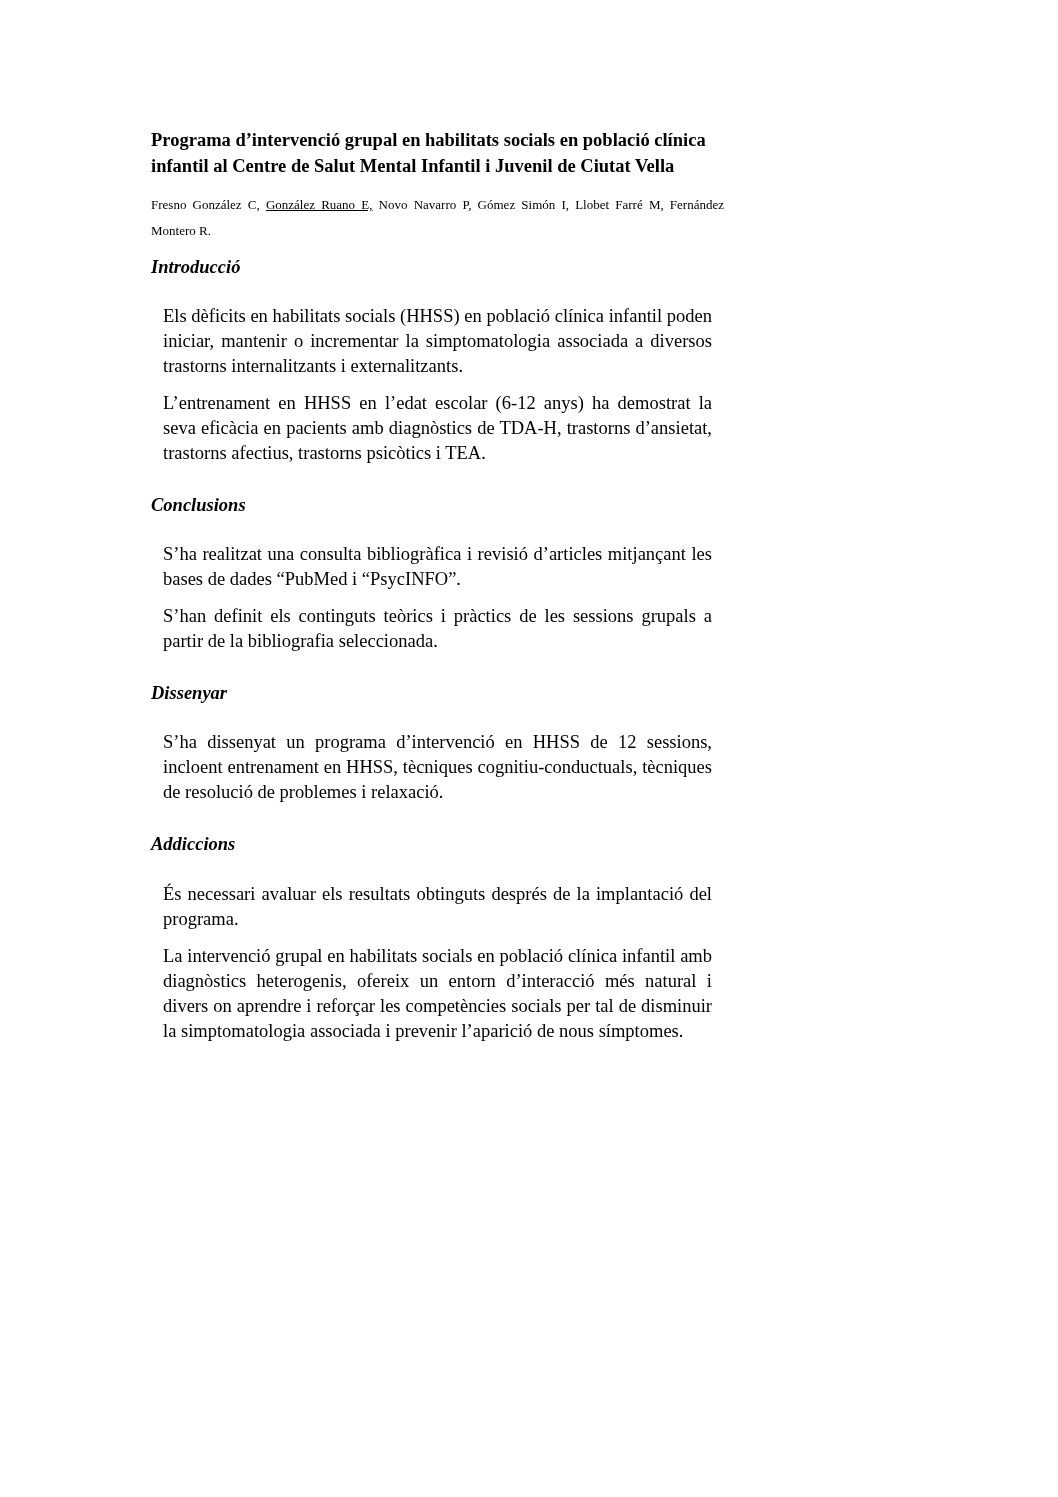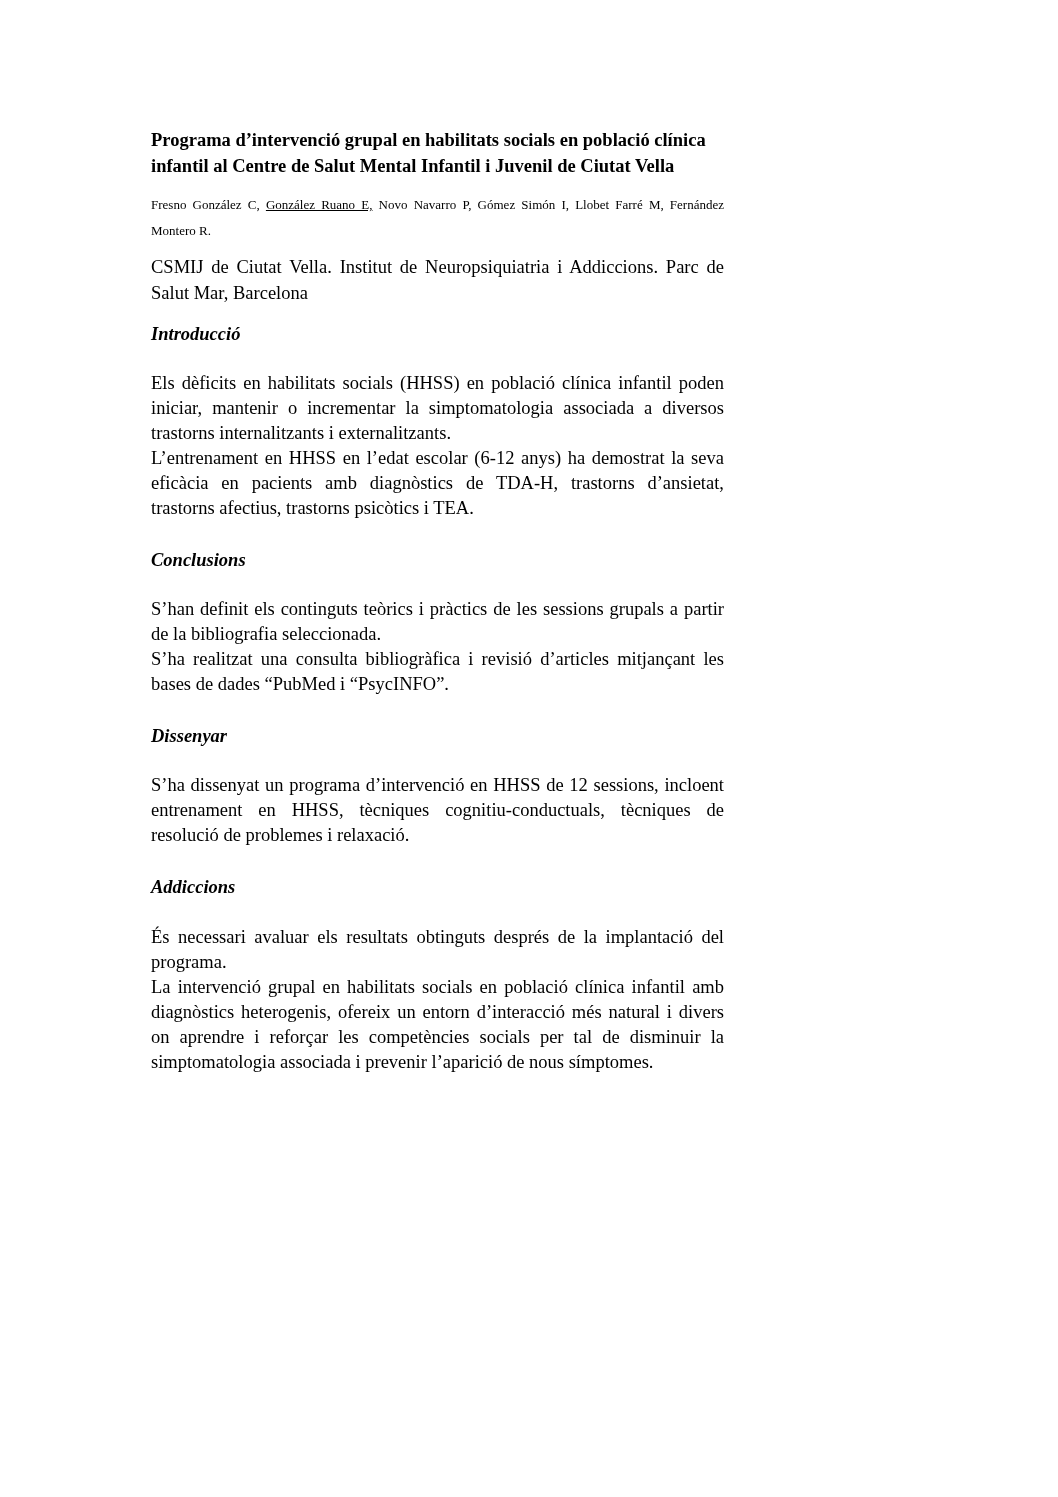--- a/index.html
+++ b/index.html
@@ -47,48 +47,47 @@
     font-size: 18.5px;
     line-height: 26px;
     font-weight: bold;
     margin: 0 0 24px 0;
     font-style: italic;
   }
   .para {
     font-size: 18.5px;
     line-height: 25px;
     text-align: justify;
-    margin: 0;
+    margin: 12px;
   }
   .para.spaced {
     margin-top: 25px;
   }
 </style>
 </head>
 <body>
 
 <div class="page">
 
   <p class="doc-title">Programa d’intervenció grupal en habilitats socials en població clínica infantil al Centre de Salut Mental Infantil i Juvenil de Ciutat Vella</p>
 
   <p class="authors"><span>Fresno González C, </span><span class="underline">González Ruano E,</span><span> Novo Navarro P, Gómez Simón I, Llobet Farré M, Fernández Montero R.</span></p>
 
-  <p class="affiliation">CSMIJ de Ciutat Vella. Institut de Neuropsiquiatria i Addiccions. Parc de Salut Mar, Barcelona</p>
 
   <div class="section">
     <p class="section-heading">Introducció</p>
     <p class="para">Els dèficits en habilitats socials (HHSS) en població clínica infantil poden iniciar, mantenir o incrementar la simptomatologia associada a diversos trastorns internalitzants i externalitzants.</p>
     <p class="para">L’entrenament en HHSS en l’edat escolar (6-12 anys) ha demostrat la seva eficàcia en pacients amb diagnòstics de TDA-H, trastorns d’ansietat, trastorns afectius, trastorns psicòtics i TEA.</p>
   </div>
 
 
   <div class="section">
     <p class="section-heading">Conclusions</p>
+    <p class="para">S’ha realitzat una consulta bibliogràfica i revisió d’articles mitjançant les bases de dades “PubMed i “PsycINFO”.</p>
     <p class="para">S’han definit els continguts teòrics i pràctics de les sessions grupals a partir de la bibliografia seleccionada.</p>
-    <p class="para">S’ha realitzat una consulta bibliogràfica i revisió d’articles mitjançant les bases de dades “PubMed i “PsycINFO”.</p>
   </div>
 
   <div class="section">
     <p class="section-heading">Dissenyar</p>
     <p class="para">S’ha dissenyat un programa d’intervenció en HHSS de 12 sessions, incloent entrenament en HHSS, tècniques cognitiu-conductuals, tècniques de resolució de problemes i relaxació.</p>
   </div>
 
   <div class="section">
     <p class="section-heading">Addiccions</p>
     <p class="para spaced">És necessari avaluar els resultats obtinguts després de la implantació del programa.</p>

